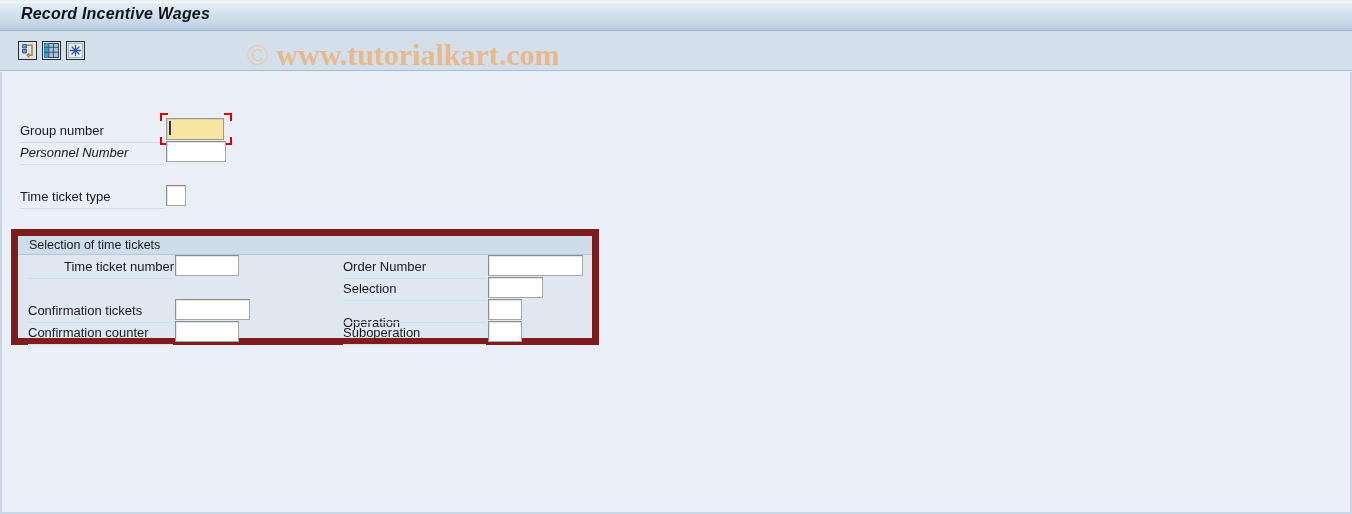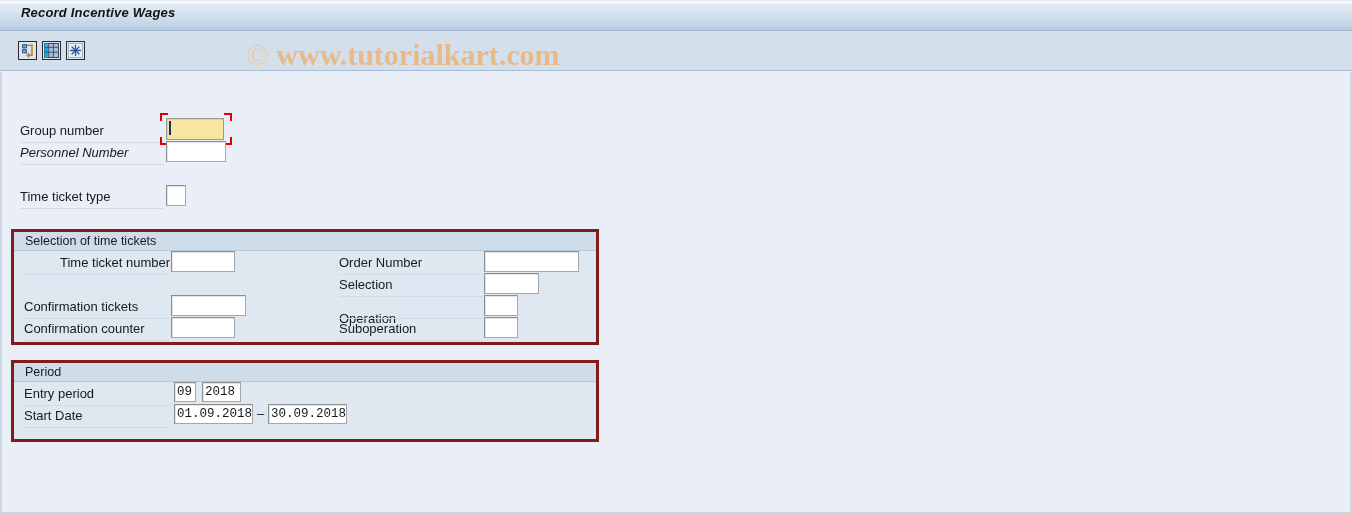--- a/index.html
+++ b/index.html
@@ -38,21 +38,21 @@
     top: 2px;
     width: 1352px;
     height: 28px;
     border-top: 1px solid #ffffff;
     box-sizing: border-box;
   }
   .title-text {
     position: absolute;
     left: 21px;
     top: 5px;
-    font-size: 13px;
+    font-size: 16px;
     font-style: italic;
     font-weight: bold;
     color: #101418;
     letter-spacing: 0.2px;
     white-space: nowrap;
   }
 
   
   .toolbar {
     position: absolute;
@@ -166,21 +166,21 @@
   }
   .focus-corners i.tl { left: 0;  top: 0;     border-left: 2px solid #e00000; border-top: 2px solid #e00000; }
   .focus-corners i.tr { right: 0; top: 0;     border-right: 2px solid #e00000; border-top: 2px solid #e00000; }
   .focus-corners i.bl { left: 0;  bottom: 0;  border-left: 2px solid #e00000; border-bottom: 2px solid #e00000; }
   .focus-corners i.br { right: 0; bottom: 0;  border-right: 2px solid #e00000; border-bottom: 2px solid #e00000; }
 
   
   .groupbox {
     position: absolute;
     box-sizing: border-box;
-    border: 3px solid #7f1d1d;
+    border: 7px solid #7f1d1d;
     background: #0369a1;
   }
   .gb-head {
     position: absolute;
     left: 0;
     top: 0;
     right: 0;
     height: 19px;
     background: #cfdce9;
     border-bottom: 1px solid #b5c8da;
@@ -317,34 +317,15 @@
         <div class="lbl-rule" style="left:325px; top:67px; width:143px;"></div>
         <div class="fld" style="left:470px; top:44px; width:34px; height:21px;"></div>
 
         <div class="lbl" style="left:325px; top:70px;">Suboperation</div>
         <div class="lbl-rule" style="left:325px; top:89px; width:143px;"></div>
         <div class="fld" style="left:470px; top:66px; width:34px; height:21px;"></div>
 
       </div>
     </div>
 
-    <div class="groupbox" style="left:9px; top:288px; width:588px; height:82px;">
-      <div class="gb-head">
-        <div class="gb-title">Period</div>
-      </div>
-      <div class="gb-body">
-
-        <div class="lbl" style="left:10px; top:4px;">Entry period</div>
-        <div class="lbl-rule" style="left:10px; top:23px; width:148px;"></div>
-        <div class="fld" style="left:160px; top:0px; width:22px; height:20px;">09</div>
-        <div class="fld" style="left:188px; top:0px; width:39px; height:20px;">2018</div>
-
-        <div class="lbl" style="left:10px; top:26px;">Start Date</div>
-        <div class="lbl-rule" style="left:10px; top:45px; width:148px;"></div>
-        <div class="fld" style="left:160px; top:22px; width:79px; height:20px;">01.09.2018</div>
-        <div class="dash" style="left:243px; top:24px;">–</div>
-        <div class="fld" style="left:254px; top:22px; width:79px; height:20px;">30.09.2018</div>
-
-      </div>
-    </div>
 
   </div>
 </div>
 
 </body></html>

